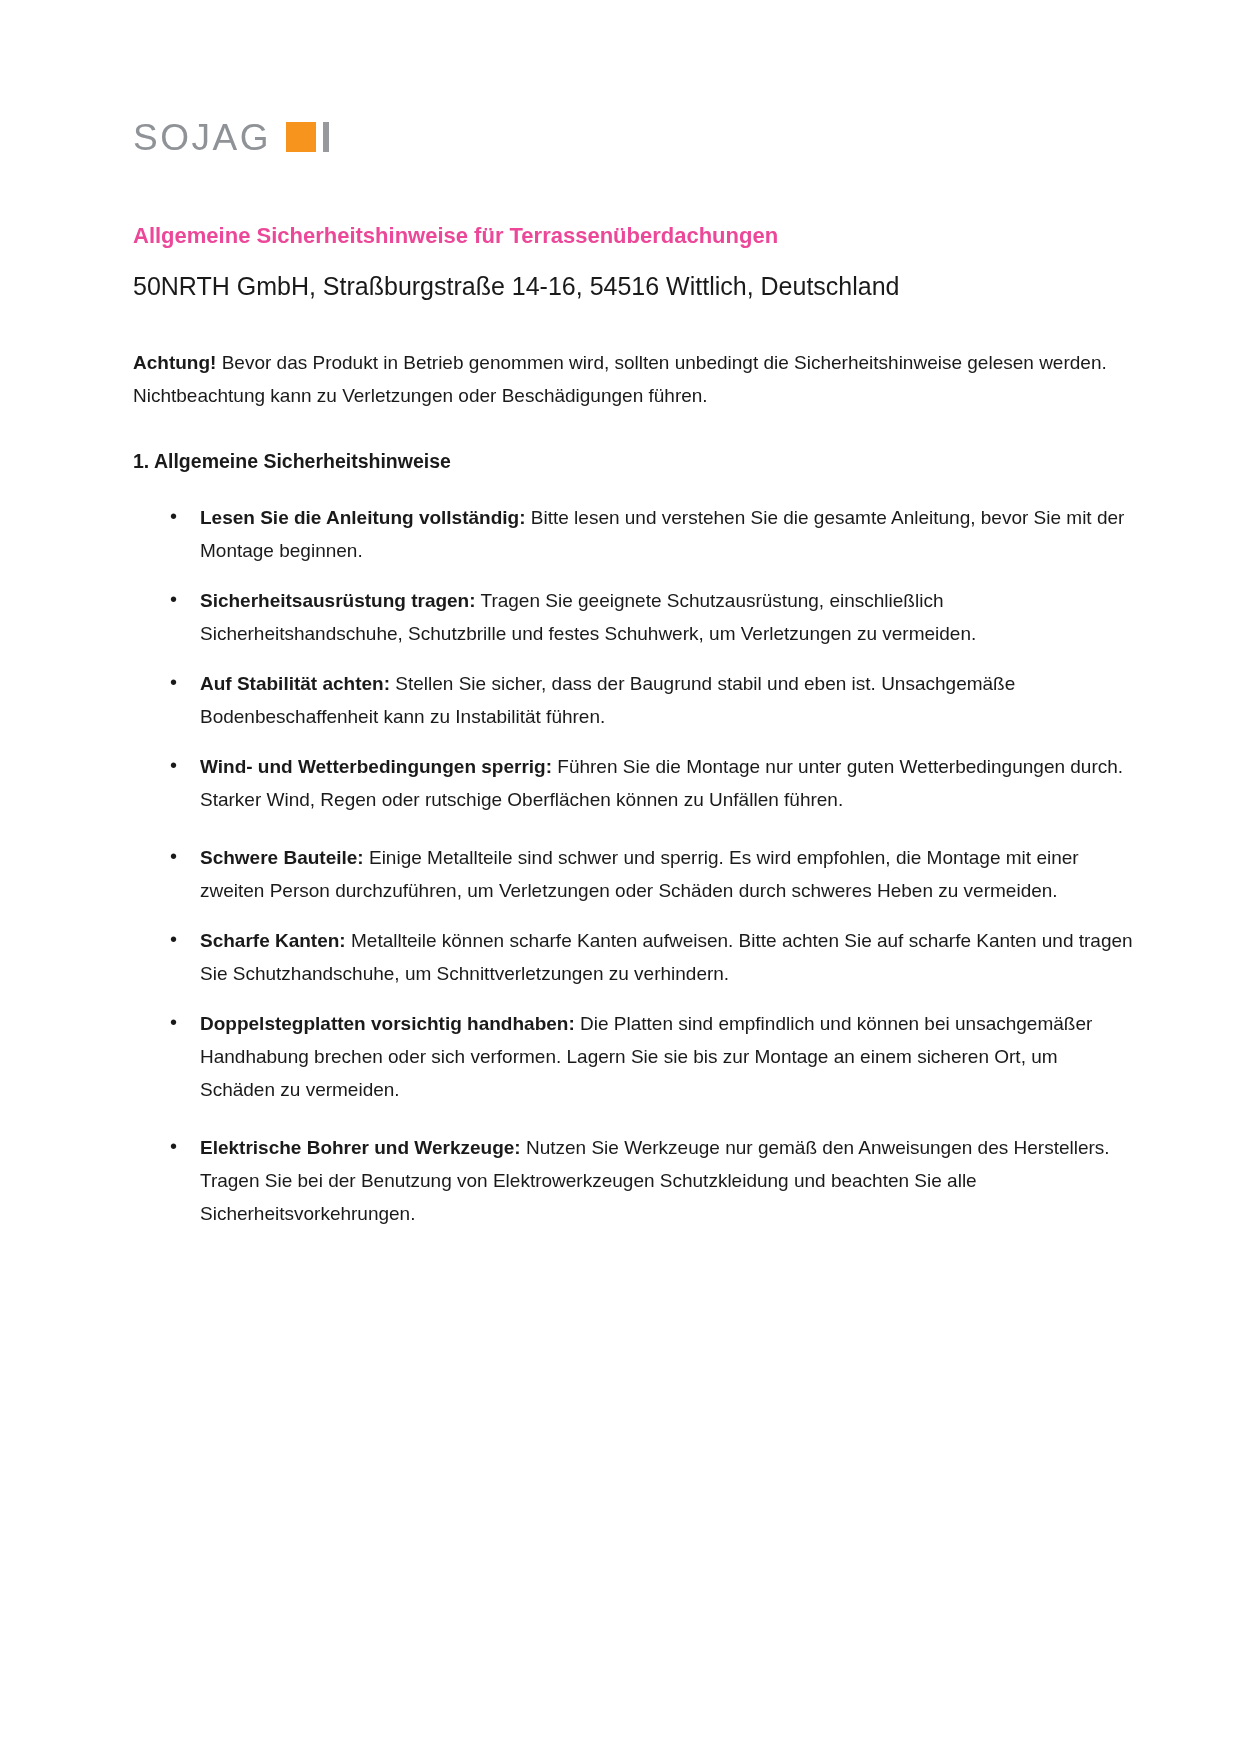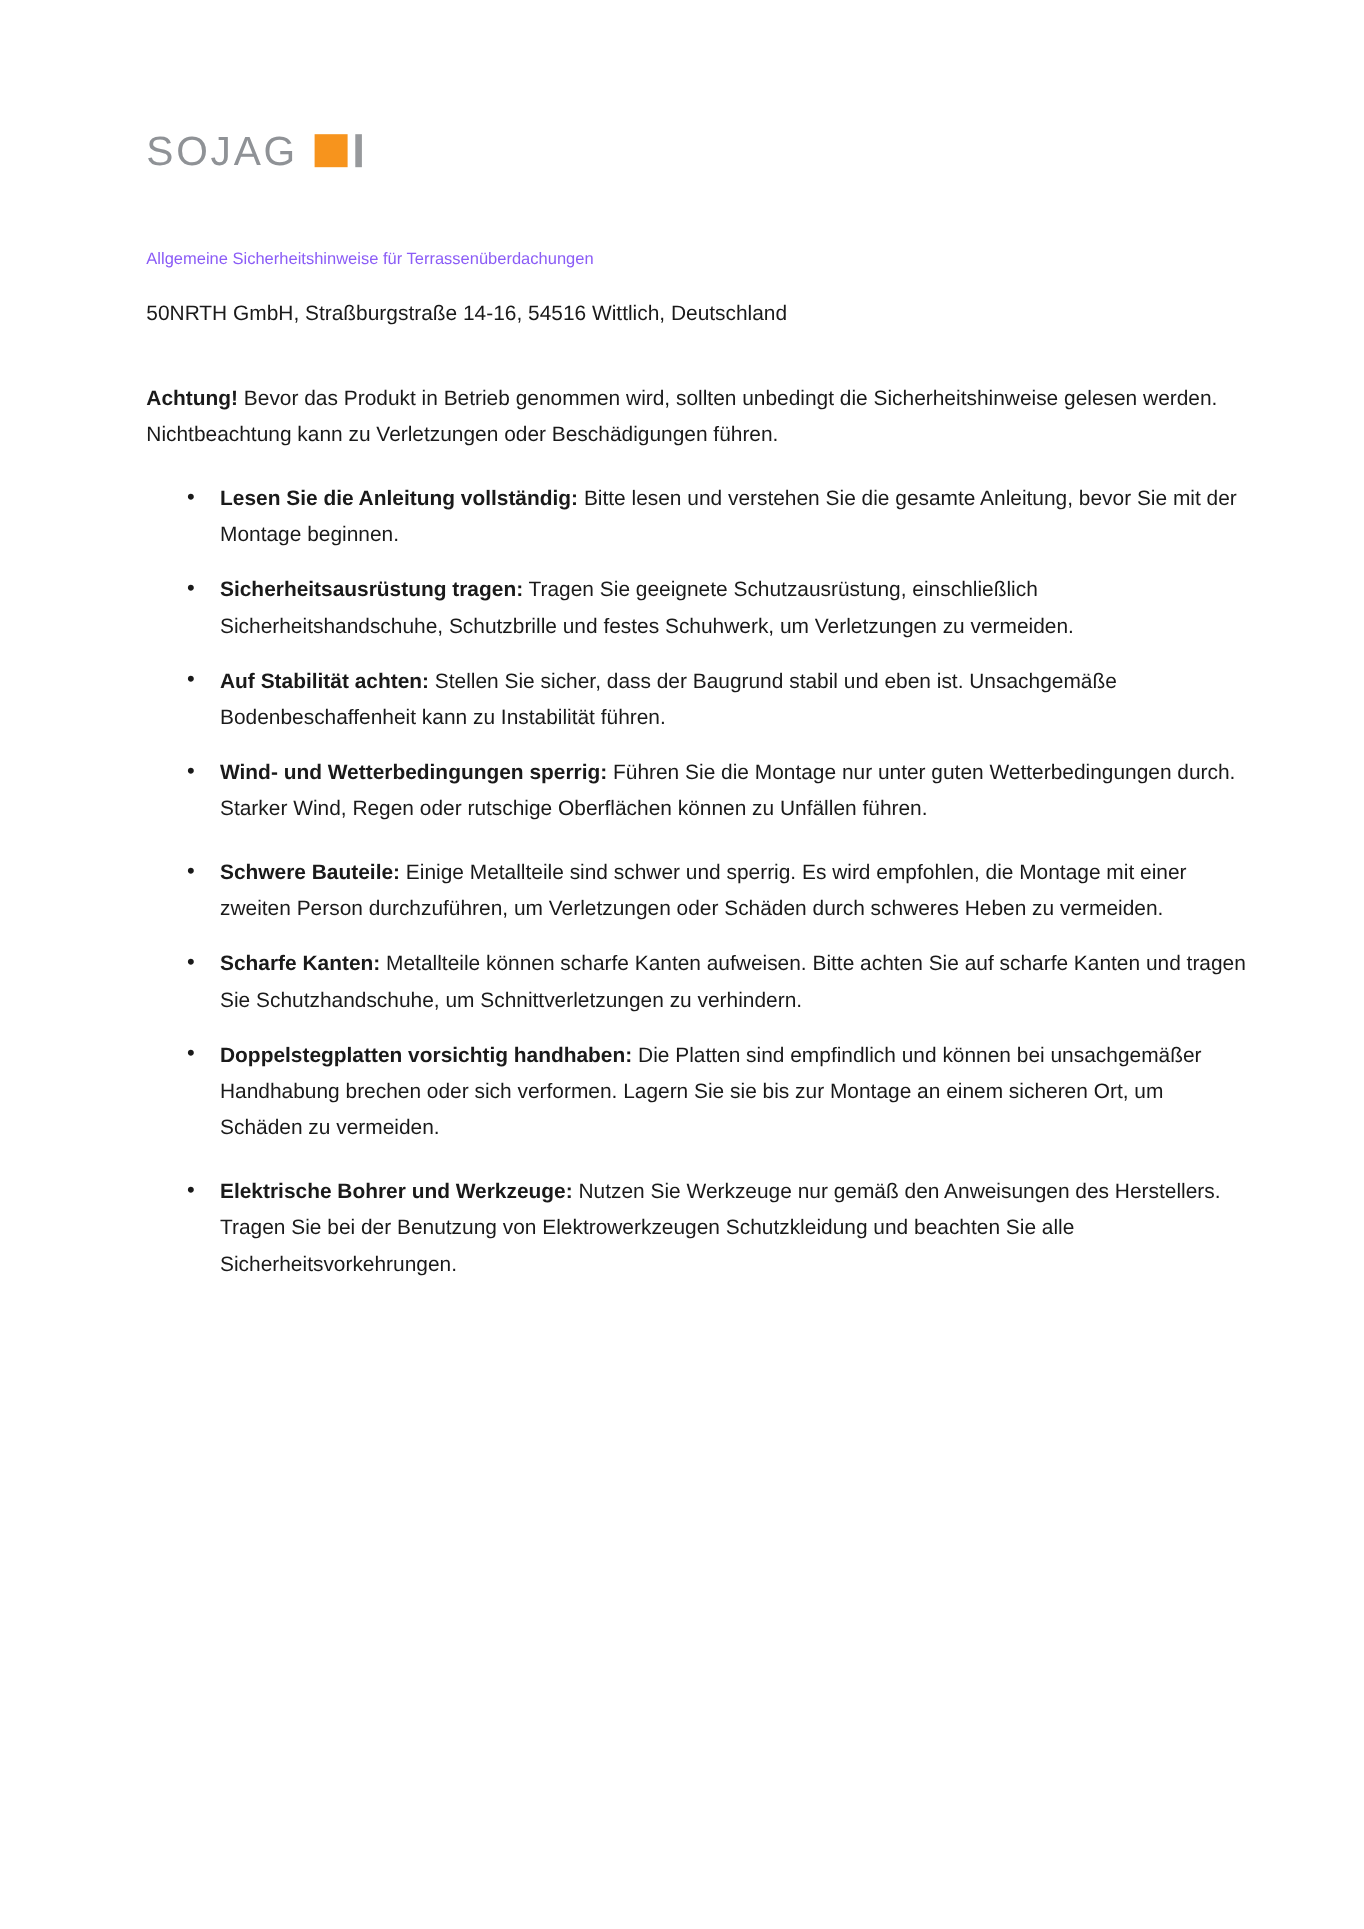--- a/index.html
+++ b/index.html
@@ -41,28 +41,28 @@
   .logo-bar {
     display: inline-block;
     width: 6px;
     height: 30px;
     margin-left: 7px;
     background: #97999c;
   }
 
   
   h1.doc-title {
-    font-size: 15px;
+    font-size: 22px;
     line-height: 28px;
-    font-weight: 400;
+    font-weight: 700;
     margin: 0 0 22px 0;
-    color: #8b5cf6;
+    color: #ec4899;
   }
   p.address {
-    font-size: 19px;
+    font-size: 25px;
     line-height: 28px;
     margin: 0;
   }
   p.intro {
     font-size: 19px;
     line-height: 33px;
     margin: 72px 0 0 0;
   }
   p.warning {
     font-size: 19px;
@@ -111,20 +111,21 @@
   </header>
 
   <h1 class="doc-title">Allgemeine Sicherheitshinweise für Terrassenüberdachungen</h1>
 
   <p class="address">50NRTH GmbH, Straßburgstraße 14-16, 54516 Wittlich, Deutschland</p>
 
 
   <p class="warning"><span class="b">Achtung!</span> <span>Bevor das Produkt in Betrieb genommen wird, sollten unbedingt die Sicherheitshinweise gelesen werden. Nichtbeachtung kann zu Verletzungen oder Beschädigungen führen.</span></p>
 
   <section>
+    <h2 class="section-heading">1. Allgemeine Sicherheitshinweise</h2>
     <ul class="bullet-list">
       <li><span class="bullet-glyph">•</span><span class="b">Lesen Sie die Anleitung vollständig:</span> <span>Bitte lesen und verstehen Sie die gesamte Anleitung, bevor Sie mit der Montage beginnen.</span></li>
       <li><span class="bullet-glyph">•</span><span class="b">Sicherheitsausrüstung tragen:</span> <span>Tragen Sie geeignete Schutzausrüstung, einschließlich Sicherheitshandschuhe, Schutzbrille und festes Schuhwerk, um Verletzungen zu vermeiden.</span></li>
       <li><span class="bullet-glyph">•</span><span class="b">Auf Stabilität achten:</span> <span>Stellen Sie sicher, dass der Baugrund stabil und eben ist. Unsachgemäße Bodenbeschaffenheit kann zu Instabilität führen.</span></li>
       <li><span class="bullet-glyph">•</span><span class="b">Wind- und Wetterbedingungen sperrig:</span> <span>Führen Sie die Montage nur unter guten Wetterbedingungen durch. Starker Wind, Regen oder rutschige Oberflächen können zu Unfällen führen.</span></li>
     </ul>
   </section>
 
   <section>
     <ul class="bullet-list">

